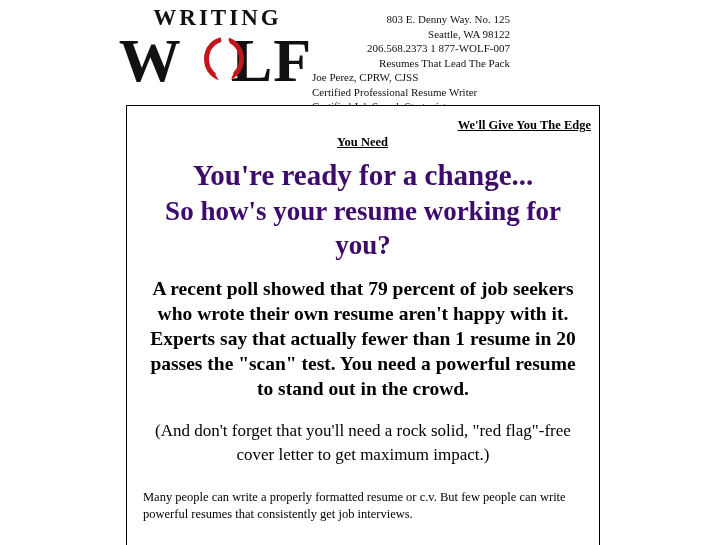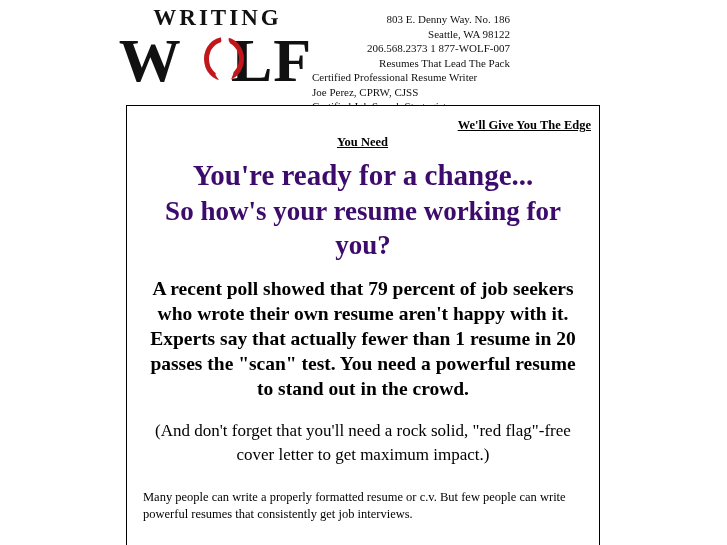--- a/index.html
+++ b/index.html
@@ -201,26 +201,26 @@
       <div class="logo-o-wrap">
         <div class="logo-o-ring"></div>
         <svg class="logo-wolf-svg" width="26" height="62" viewBox="0 0 26 62">
           <path d="M13 2 L9 12 L10 18 L6 26 L6 40 L4 52 L8 58 L18 58 L21 50 L19 38 L20 26 L16 17 L17 10 Z" fill="#ffffff" stroke="#ffffff" stroke-width="1"></path>
           <path d="M12 4 L10 13 L11 19 L7 27 L7 40 L5 51 L9 56 L17 56 L20 49 L18 38 L19 27 L15 18 L16 10 Z" fill="#ffffff"></path>
         </svg>
       </div>
     </div>
 
     <div class="contact-block">
-      <div class="contact-right">803 E. Denny Way. No. 186</div>
+      <div class="contact-right">803 E. Denny Way. No. 125</div>
       <div class="contact-right">Seattle, WA 98122</div>
       <div class="contact-right">206.568.2373 1 877-WOLF-007</div>
       <div class="contact-right">Resumes That Lead The Pack</div>
+      <div class="contact-left">Joe Perez, CPRW, CJSS</div>
       <div class="contact-left">Certified Professional Resume Writer</div>
-      <div class="contact-left">Joe Perez, CPRW, CJSS</div>
       <div class="contact-left">Certified Job Search Strategist</div>
       <div class="contact-left">info@writingwolf.com</div>
     </div>
 
   </div>
 
   <div class="content">
 
     <div class="tagline-row">
       <div class="tagline-edge">We'll Give You The Edge</div>

